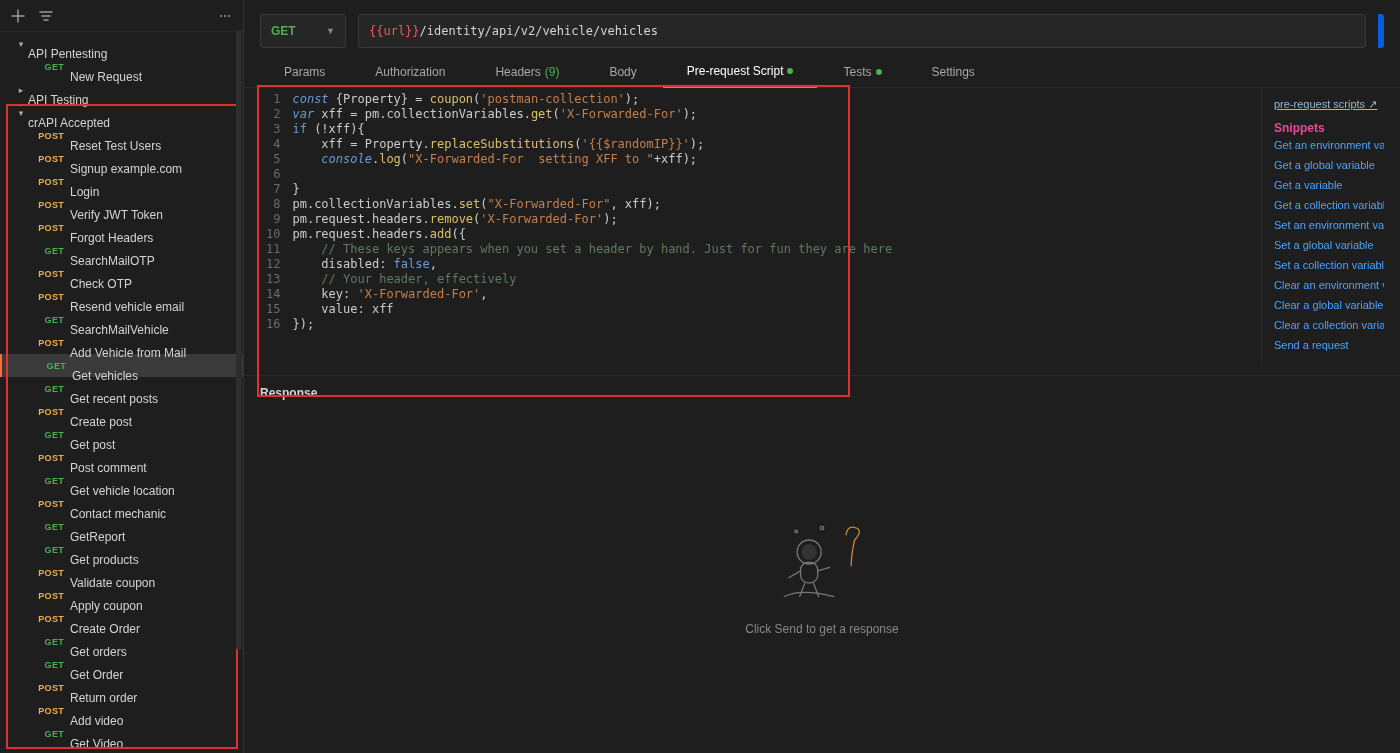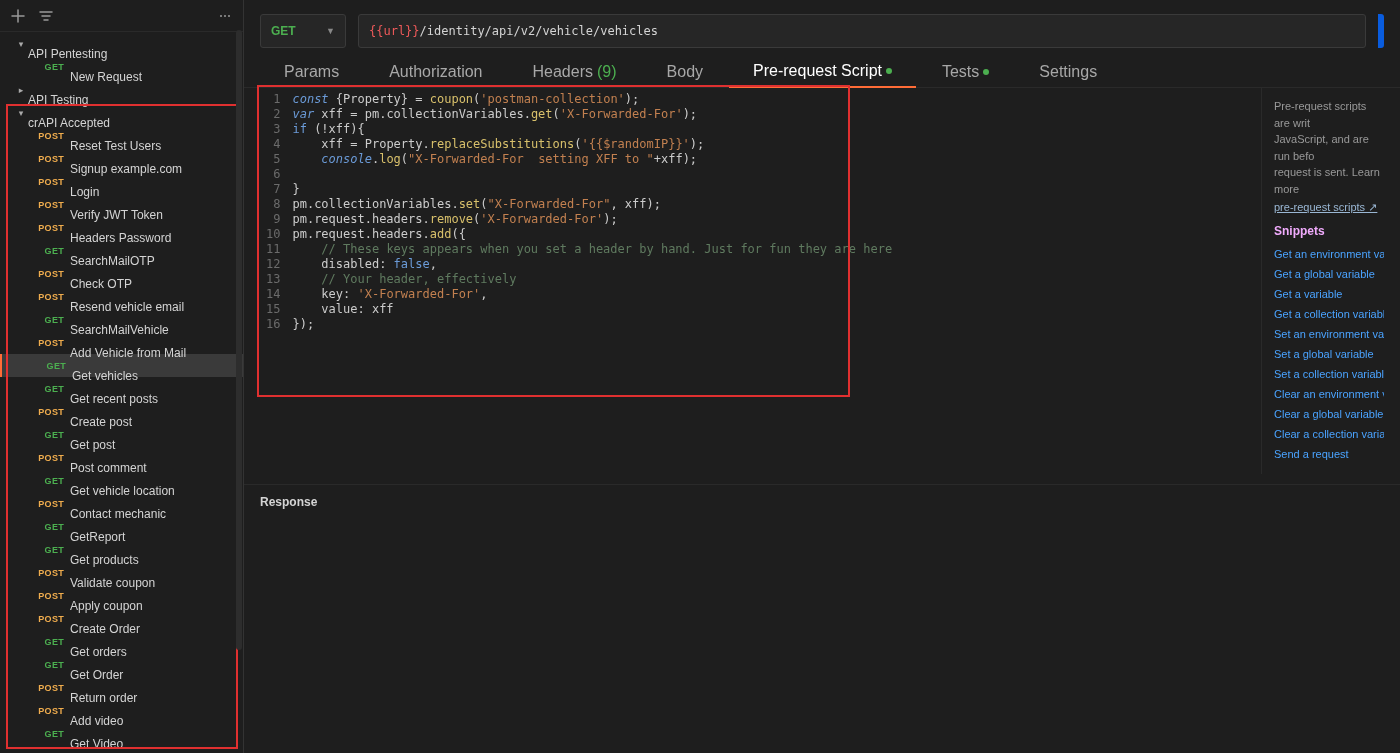--- a/index.html
+++ b/index.html
@@ -112,21 +112,21 @@
   .url-input .var { color:#f05a5a; }
   .send-btn-edge {
     width:6px;height:34px;background:#095cde;border-radius:0 3px 3px 0;
   }
   .tabs {
     display:flex;align-items:center;gap:2px;
     padding:0 16px; height:32px; border-bottom:1px solid #2a2a2a;
   }
   .tabs .tab {
     padding:0 24px;height:32px;display:flex;align-items:center;gap:4px;
-    color:#a8a8a8;cursor:pointer;font-size:16px;
+    color:#a8a8a8;cursor:pointer;font-size:12px;
   }
   .tabs .tab.active { color:#fff;border-bottom:2px solid #ff6c37;}
   .tabs .count { color:#4caf50; }
   .tabs .dot { width:6px;height:6px;border-radius:50%;background:#4caf50;}
   .editor-wrap {
     position:relative;
     padding: 0 16px 10px 16px;
     display:flex;
   }
   .editor {
@@ -150,21 +150,21 @@
   .right-panel {
     width:123px;
     padding:10px 0 10px 12px;
     border-left:1px solid #2a2a2a;
     color:#a0a0a0;
     font-size:11px;
     overflow:hidden;
   }
   .right-panel .info { color:#999; line-height:1.5; margin-bottom:4px;}
   .right-panel a.learn { color:#9ab7d4;text-decoration:underline;}
-  .right-panel h4 { color:#f0abfc;font-weight:600;margin:10px 0 6px;font-size:12px;}
+  .right-panel h4 { color:#ec4899;font-weight:600;margin:10px 0 0;font-size:12px;}
   .snippet {
     color:#4aa3ff;display:block;padding:4px 0;cursor:pointer;
     white-space:nowrap;overflow:hidden;
   }
   .response-area {
     border-top:1px solid #2a2a2a;
     flex:1; display:flex;flex-direction:column;
     padding:10px 16px;
   }
   .response-area h5 { font-weight:700;color:#d4d4d4;font-size:12px;}
@@ -247,21 +247,21 @@
           <span class="label">Login</span>
         </div>
         <div class="tree-item">
           <span class="indent2"></span>
           <span class="method m-post">POST</span>
           <span class="label">Verify JWT Token</span>
         </div>
         <div class="tree-item">
           <span class="indent2"></span>
           <span class="method m-post">POST</span>
-          <span class="label">Headers Password</span>
+          <span class="label">Forgot Headers</span>
         </div>
         <div class="tree-item">
           <span class="indent2"></span>
           <span class="method m-get">GET</span>
           <span class="label">SearchMailOTP</span>
         </div>
         <div class="tree-item">
           <span class="indent2"></span>
           <span class="method m-post">POST</span>
           <span class="label">Check OTP</span>
@@ -426,41 +426,55 @@
 pm.request.headers.<span class="tok-fn">remove</span>(<span class="tok-str">'X-Forwarded-For'</span>);
 pm.request.headers.<span class="tok-fn">add</span>({
     <span class="tok-com">// These keys appears when you set a header by hand. Just for fun they are here</span>
     disabled: <span class="tok-bool">false</span>,
     <span class="tok-com">// Your header, effectively</span>
     key: <span class="tok-str">'X-Forwarded-For'</span>,
     value: xff
 });</div>
       </div>
       <div class="right-panel">
-        <div class="info">
-          <div>Pre-request scripts are writ</div>
-          <div>JavaScript, and are run befo</div>
-          <div>request is sent. Learn more</div>
-        </div>
         <a class="learn">pre-request scripts ↗</a>
         <h4>Snippets</h4>
         <div id="snips">
             <a class="snippet">Get an environment variable</a>
             <a class="snippet">Get a global variable</a>
             <a class="snippet">Get a variable</a>
             <a class="snippet">Get a collection variable</a>
             <a class="snippet">Set an environment variable</a>
             <a class="snippet">Set a global variable</a>
             <a class="snippet">Set a collection variable</a>
             <a class="snippet">Clear an environment variab</a>
             <a class="snippet">Clear a global variable</a>
             <a class="snippet">Clear a collection variable</a>
             <a class="snippet">Send a request</a>
           </div>
       </div>
     </div>
 
     <div class="response-area">
       <h5>Response</h5>
+      <div class="response-empty">
+        <div class="astro">
+          <svg viewBox="0 0 140 110">
+            <g stroke="#777" stroke-width="1.5" fill="none" stroke-linecap="round">
+              <ellipse cx="55" cy="48" rx="14" ry="14"></ellipse>
+              <ellipse cx="55" cy="48" rx="9" ry="9" fill="#333" stroke="none"></ellipse>
+              <rect x="45" y="60" width="20" height="24" rx="9"></rect>
+              <path d="M45 70 l-14 8 M65 70 l14 -4"></path>
+              <path d="M50 84 l-6 16 M60 84 l6 16"></path>
+              <path d="M26 100 q20 -10 58 0"></path>
+              <path d="M98 28 q2 -12 12 -8 q8 3 -2 14" stroke="#c78a3a"></path>
+              <path d="M108 34 q-4 18 -4 30" stroke="#c78a3a"></path>
+              <circle cx="70" cy="20" r="2"></circle>
+              <circle cx="40" cy="24" r="1.5"></circle>
+            </g>
+          </svg>
+        </div>
+        <div>Click Send to get a response</div>
+      </div>
     </div>
   </div>
   <div class="red-box2"></div>
 </div>
 
 </body></html>

